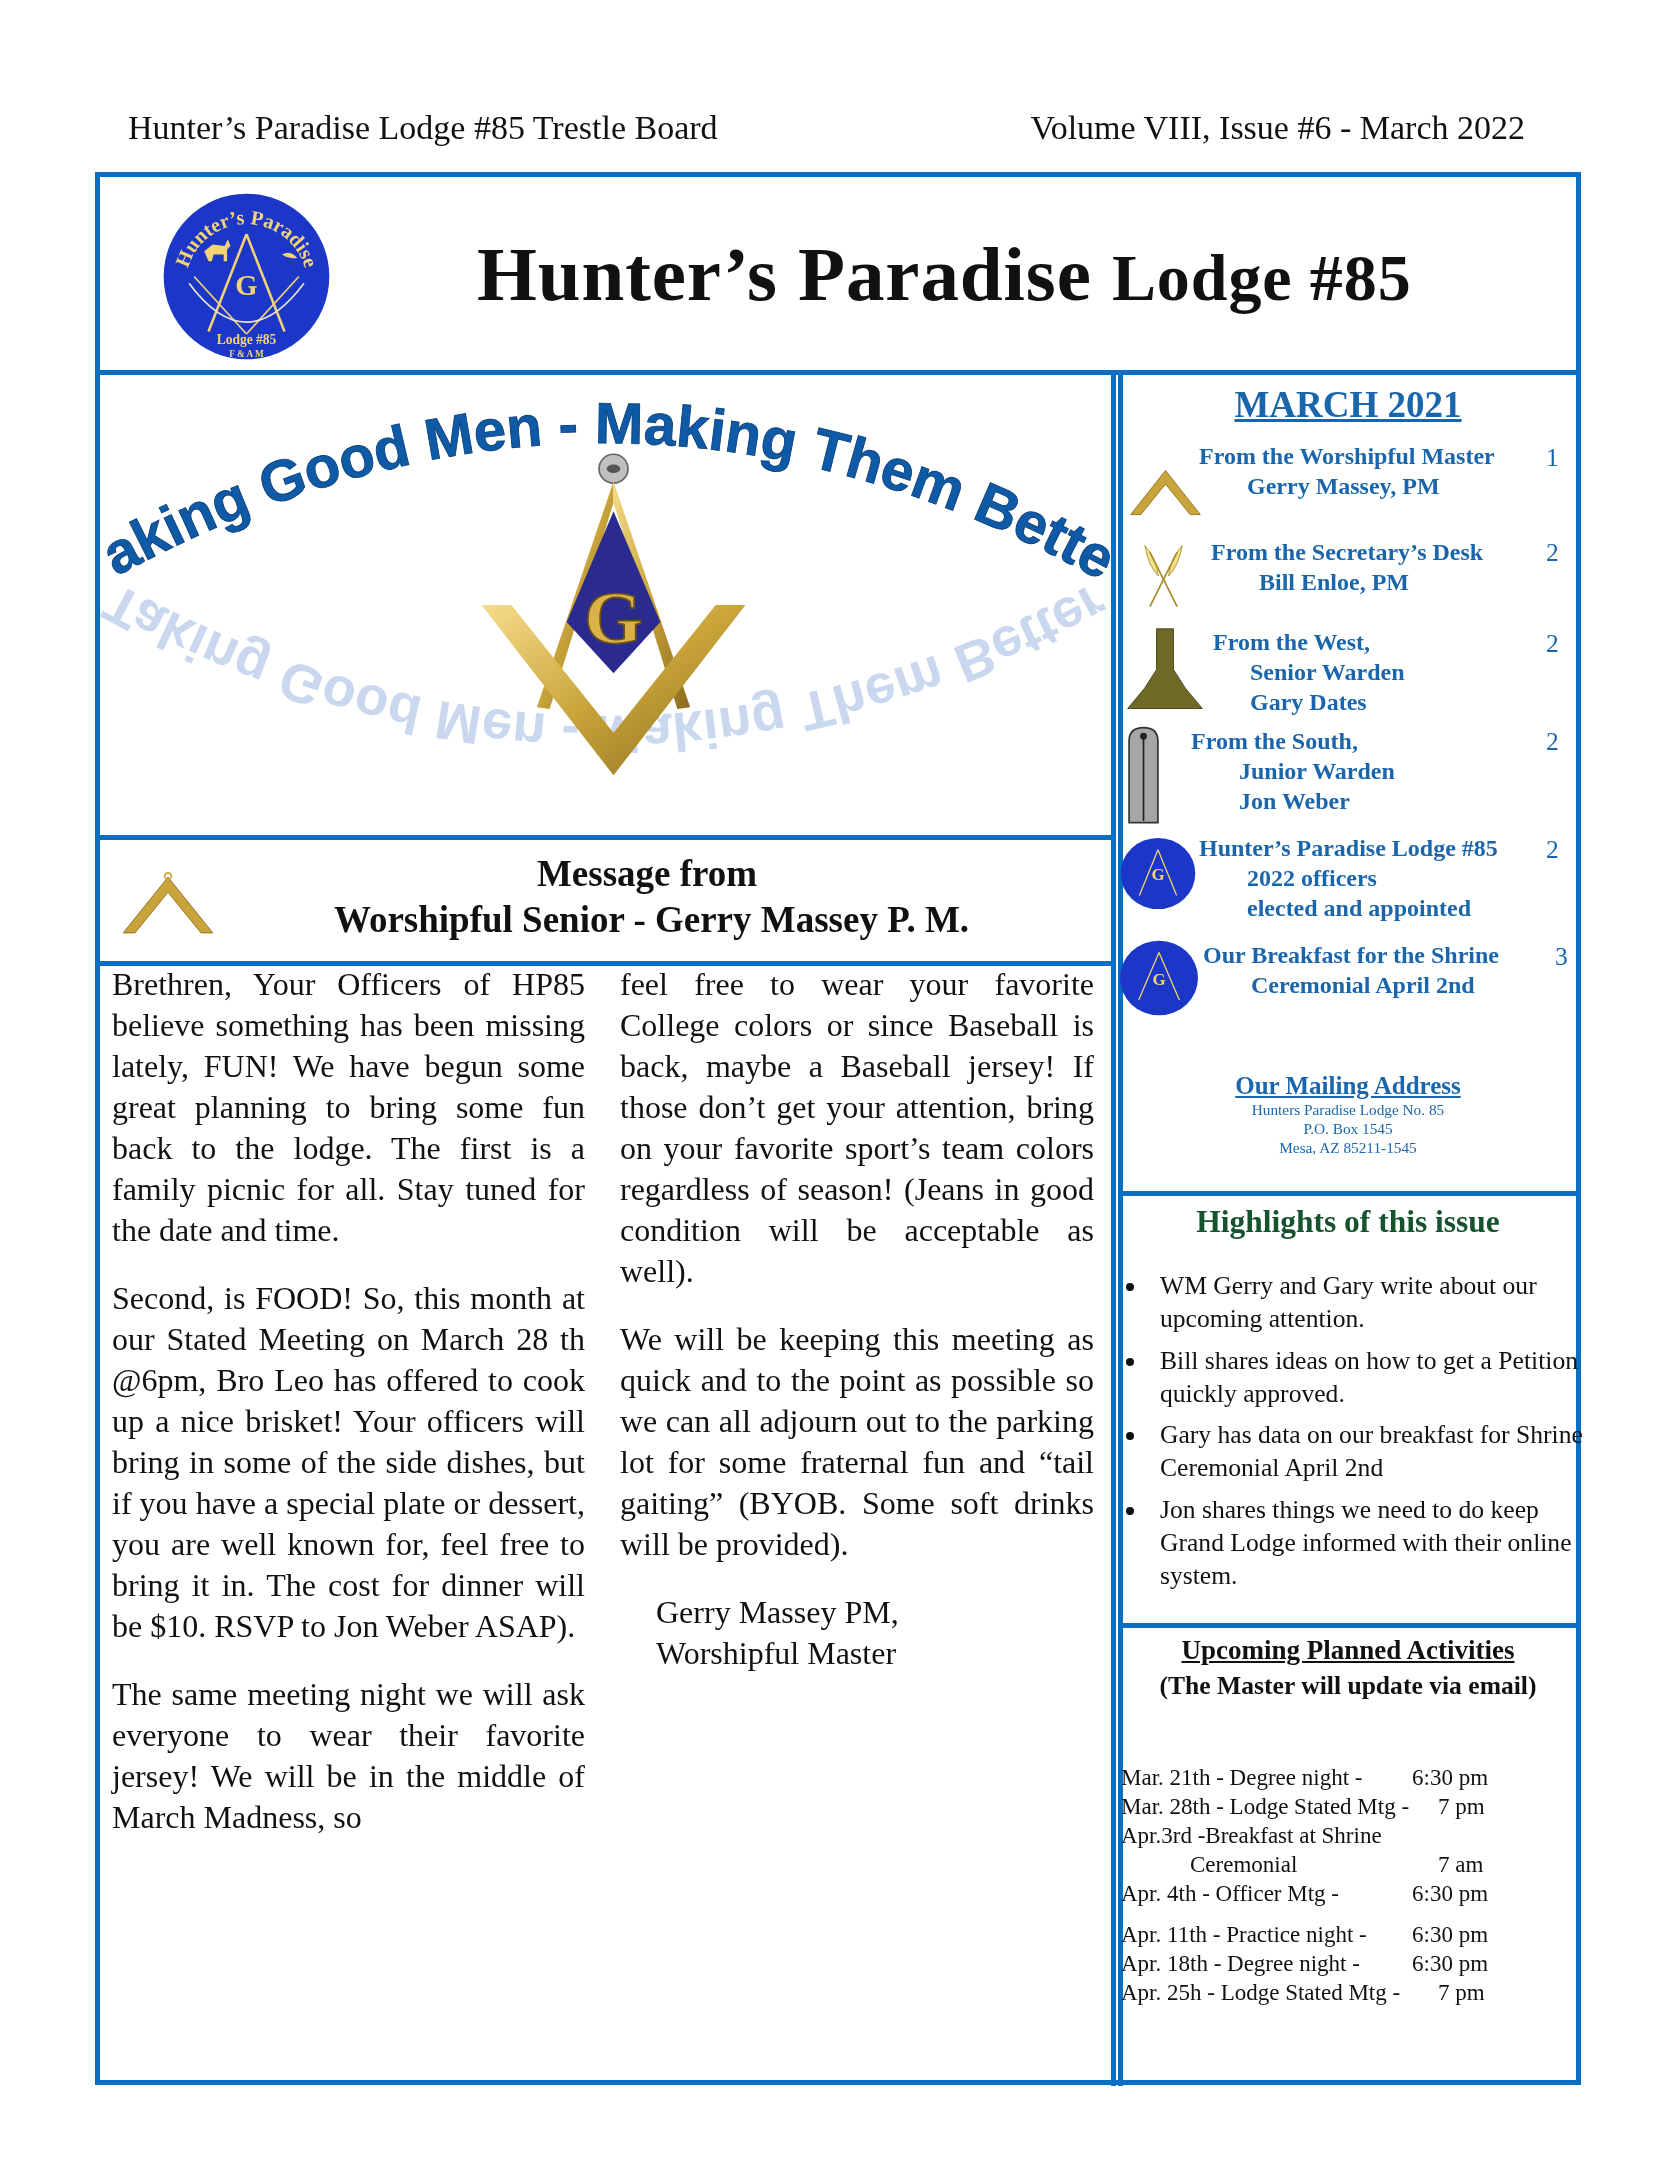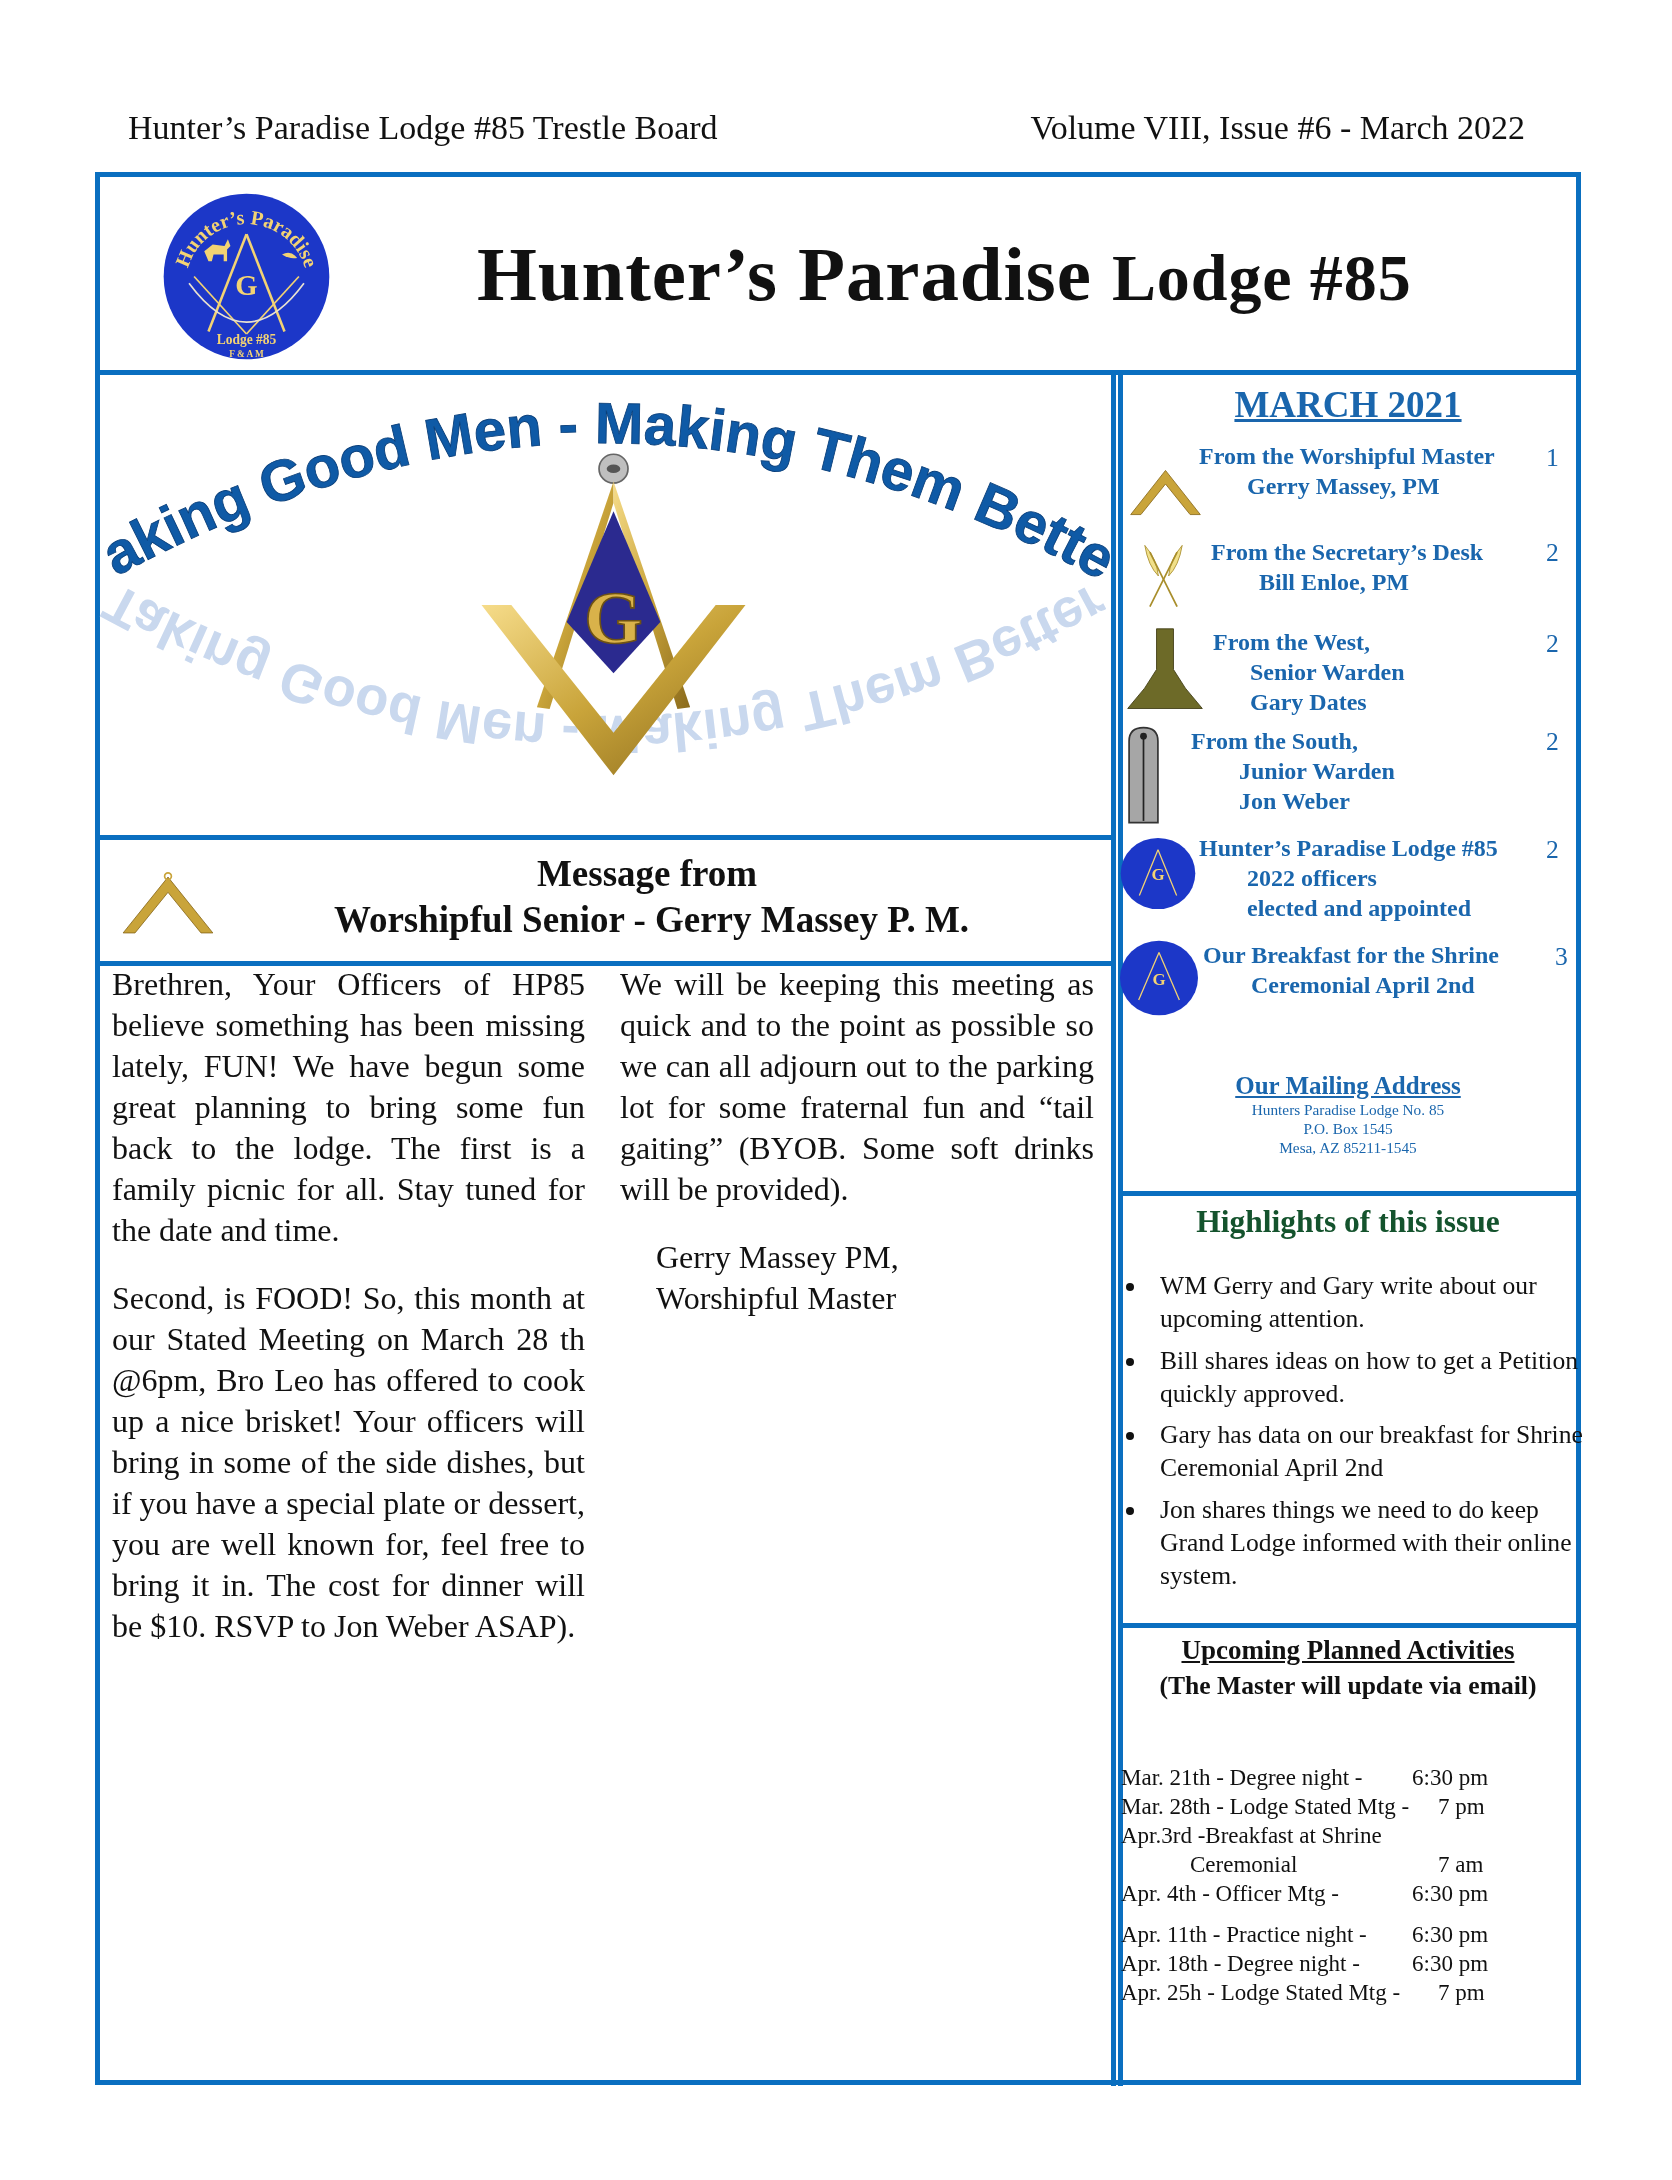--- a/index.html
+++ b/index.html
@@ -126,23 +126,25 @@
     <polygon points="55,6 108,72 94,72 55,24 16,72 2,72" fill="#c9a43a" stroke="#8a6a1c" stroke-width="1"></polygon>
     <circle cx="55" cy="5" r="4" fill="none" stroke="#c9a43a" stroke-width="2"></circle>
   </svg>
   <div class="t1">Message from</div>
   <div class="t2">Worshipful Senior - Gerry Massey P. M.</div>
 </div>
 
 <div class="abs col col1">
   <p>Brethren, Your Officers of HP85 believe something has been missing lately, FUN! We have begun some great planning to bring some fun back to the lodge. The first is a family pic­nic for all. Stay tuned for the date and time.</p>
   <p>Second, is FOOD! So, this month at our Stated Meeting on March 28 th @6pm, Bro Leo has offered to cook up a nice bris­ket! Your officers will bring in some of the side dishes, but if you have a special plate or des­sert, you are well known for, feel free to bring it in. The cost for dinner will be $10.  RSVP to Jon Weber ASAP).</p>
+  <p>The same meeting night we will ask everyone to wear their fa­vorite jersey!  We will be in the middle of March Madness, so</p>
 </div>
 
 <div class="abs col col2">
+  <p>feel free to wear your favorite College colors or since Baseball is back, maybe a Baseball jersey! If those don’t get your attention, bring on your favorite sport’s team colors regardless of sea­son! (Jeans in good condition will be acceptable as well).</p>
   <p>We will be keeping this meeting as quick and to the point as pos­sible so we can all adjourn out to the parking lot for some fra­ternal fun and “tail gait­ing” (BYOB. Some soft drinks will be provided).</p>
   <div class="sig">
     <div>Gerry Massey PM,</div>
     <div>Worshipful Master</div>
   </div>
 </div>
 
 <div class="abs toc-title">MARCH 2021</div>
 
 <svg class="abs" style="left:1129px;top:467px;" width="73" height="51" viewBox="0 0 86 60">

